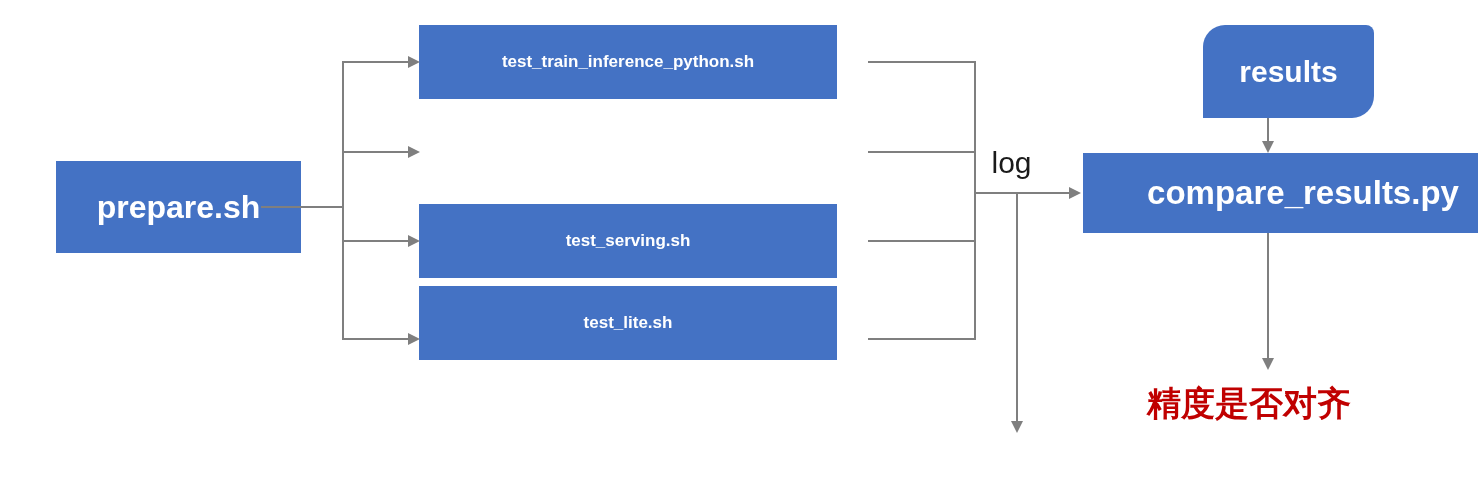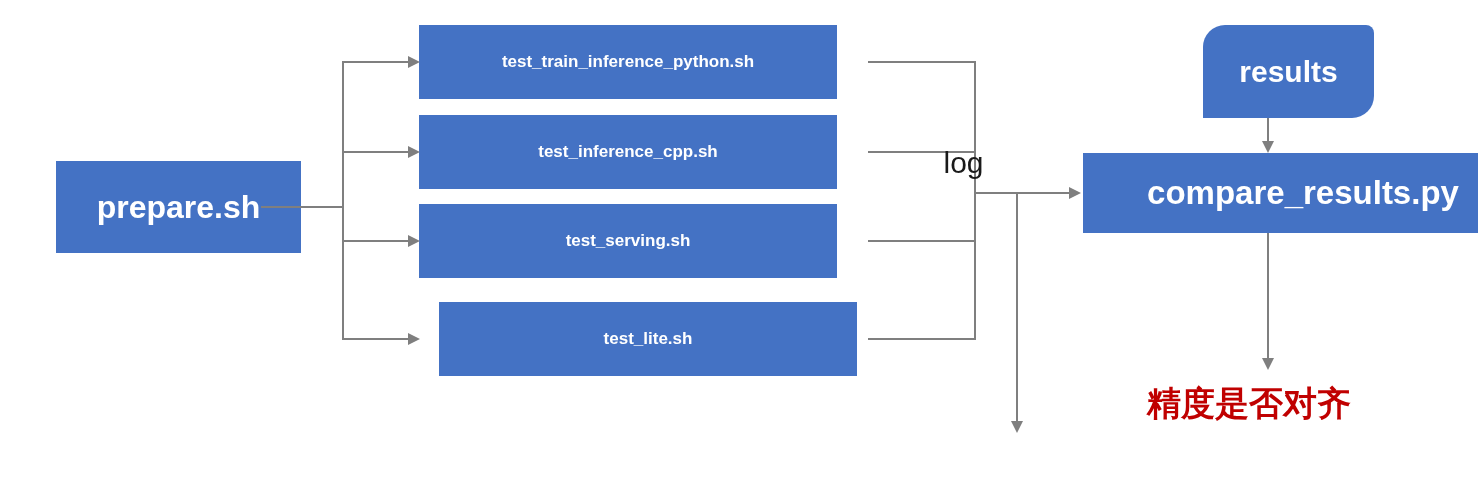--- a/index.html
+++ b/index.html
@@ -19,63 +19,60 @@
     align-items: center;
     justify-content: center;
     font-weight: bold;
     text-align: center;
   }
   .node-prepare   { left: 16px;   top: 161px; width: 245px; height: 92px; font-size: 32px; margin-left: 40px; }
   .node-test      { left: 419px;  width: 418px; height: 74px; font-size: 17px; }
   .node-test-0    { top: 25px; }
   .node-test-1    { top: 115px; }
   .node-test-2    { top: 204px; }
-  .node-test-3    { top: 302px; margin-left: 20px; }
+  .node-test-3    { top: 286px; }
   .node-compare   { left: 1083px; top: 153px; width: 440px; height: 80px; font-size: 33px; }
   .node-results   { left: 1183px; top: 25px;  width: 171px; height: 93px; font-size: 30px;
                     border-radius: 22px 8px 22px 0px; margin-left: 20px; }
   .hline { position: absolute; height: 2px; background: #7f7f7f; }
   .vline { position: absolute; width: 2px;  background: #7f7f7f; }
   .arrow-right {
     position: absolute; width: 0; height: 0;
     border-top: 6px solid transparent;
     border-bottom: 6px solid transparent;
     border-left: 12px solid #7f7f7f;
   }
   .arrow-down {
     position: absolute; width: 0; height: 0;
     border-left: 6px solid transparent;
     border-right: 6px solid transparent;
     border-top: 12px solid #7f7f7f;
   }
   .label-log {
-    position: absolute; left: 921px; top: 146px; width: 85px;
+    position: absolute; left: 969px; top: 146px; width: 85px;
     text-align: center; font-size: 30px; color: #1a1a1a; font-weight: normal;
   }
   .label-outcome {
     position: absolute; width: 240px; text-align: left;
     font-size: 34px; font-weight: bold; color: #c00000;
   }
   .label-outcome-function  { left: 897px;  top: 444px; }
   .label-outcome-precision { left: 1147px; top: 381px; }
 </style>
 </head>
 <body>
 
 <div id="canvas">
 
   <div class="node node-prepare">
     <span>prepare.sh</span>
   </div>
 
   <div class="node node-test node-test-0">
     <span>test_train_inference_python.sh</span>
-  </div>
-  <div class="node node-test node-test-1">
-    <span>test_inference_cpp.sh</span>
   </div>
   <div class="node node-test node-test-2">
     <span>test_serving.sh</span>
   </div>
   <div class="node node-test node-test-3">
     <span>test_lite.sh</span>
   </div>
 
   <div class="node node-compare">
     <span>compare_results.py</span>

